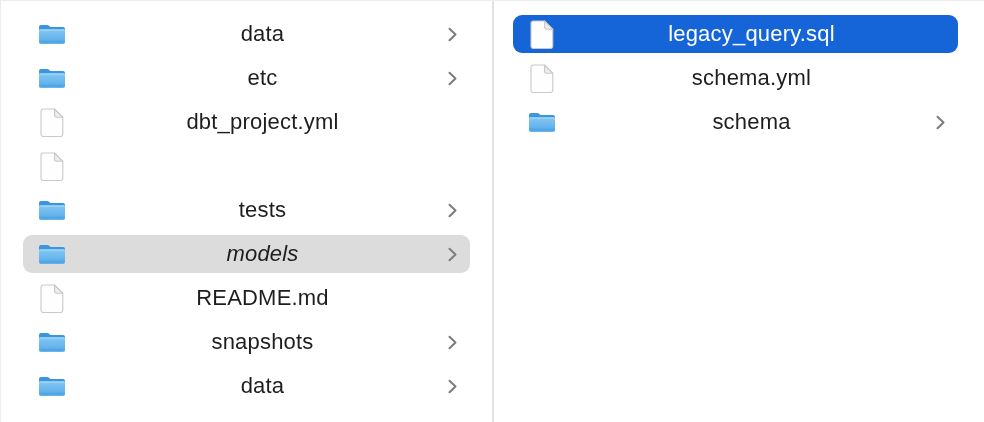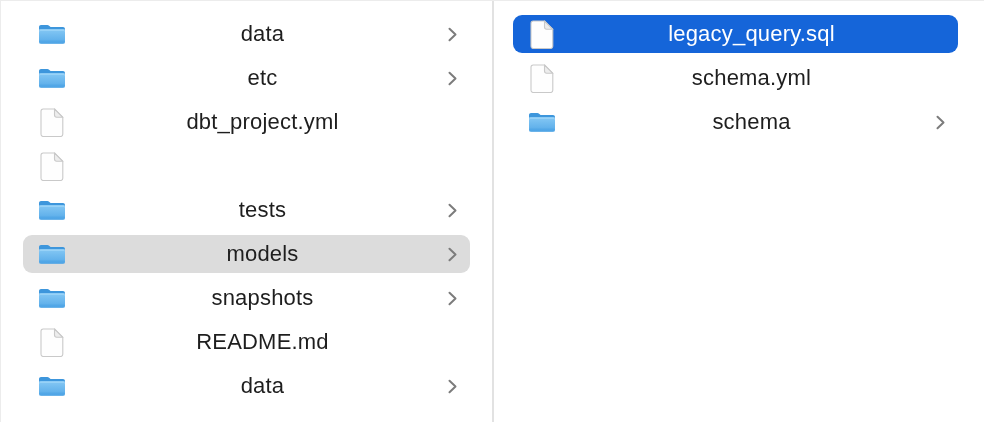--- a/index.html
+++ b/index.html
@@ -35,21 +35,21 @@
     margin: 3px 22px;
     display: flex;
     align-items: center;
     border-radius: 9px;
     padding: 0 12px 0 15px;
     flex: 0 0 auto;
     text-align: center;
   }
   .column-right .row { margin: 3px 26px 3px 19px; }
   .row.selected-active { background: var(--sel-blue, #1565D9); }
-  .row.selected-inactive { background: var(--sel-gray, #DCDCDC); }
+  .row.selected-inactive { background: var(--sel-gray, #DCDCDC); font-style: italic; }
   .icon {
     width: 28px; height: 29px;
     display: flex;
     align-items: center;
     justify-content: center;
     flex: 0 0 auto;
   }
   .label {
     margin-left: 12px;
     flex: 1;
@@ -184,49 +184,49 @@
         </span>
     <span class="label">models</span>
     <span class="chevron">
       <svg width="11" height="17" viewBox="0 0 11 17">
         <polyline points="2.5,2.8 8.5,8.5 2.5,14.2" fill="none" stroke="currentColor" stroke-width="2" stroke-linecap="round" stroke-linejoin="round"></polyline>
       </svg>
     </span>
   </div>
       <div class="row">
     <span class="icon">
+          <svg width="24" height="29" viewBox="0 0 24 29">
+    <path d="M3.2 1 h11.3 l8.3 8.3 v17 c0 1.2 -1 2.2 -2.2 2.2 H3.2 c-1.2 0 -2.2 -1 -2.2 -2.2 V3.2 C1 2 2 1 3.2 1 Z" fill="#FEFEFE" stroke="#C9C9C9" stroke-width="1.1"></path>
+    <path d="M14.5 1 v6.1 c0 1.2 1 2.2 2.2 2.2 h6.1 Z" fill="#EDEDED" stroke="#C9C9C9" stroke-width="1.1" stroke-linejoin="round"></path>
+  </svg>
+        </span>
+    <span class="label">README.md</span>
+    <span class="chevron hidden">
+      <svg width="11" height="17" viewBox="0 0 11 17">
+        <polyline points="2.5,2.8 8.5,8.5 2.5,14.2" fill="none" stroke="currentColor" stroke-width="2" stroke-linecap="round" stroke-linejoin="round"></polyline>
+      </svg>
+    </span>
+  </div>
+      <div class="row">
+    <span class="icon">
           <svg width="28" height="24" viewBox="0 0 28 24">
     <defs>
       <linearGradient id="folder-grad" x1="0" y1="0" x2="0" y2="1">
         <stop offset="0" stop-color="#85C8F4"></stop>
         <stop offset="1" stop-color="#55A9E8"></stop>
       </linearGradient>
     </defs>
     <path d="M1 9 V5 C1 3.9 1.9 3 3 3 h6.4 c0.5 0 1 0.2 1.4 0.55 L12.6 5.1 H25 c1.1 0 2 0.9 2 2 V9 Z" fill="#3D96DC"></path>
     <rect x="1" y="7.2" width="26" height="14.6" rx="2.3" fill="url(#folder-grad)"></rect>
     <rect x="1" y="7.2" width="26" height="1.7" rx="0.85" fill="#9AD3F7" opacity="0.9"></rect>
     <rect x="1" y="18.6" width="26" height="3.2" rx="1.6" fill="#479FE3" opacity="0.5"></rect>
   </svg>
         </span>
     <span class="label">snapshots</span>
     <span class="chevron">
-      <svg width="11" height="17" viewBox="0 0 11 17">
-        <polyline points="2.5,2.8 8.5,8.5 2.5,14.2" fill="none" stroke="currentColor" stroke-width="2" stroke-linecap="round" stroke-linejoin="round"></polyline>
-      </svg>
-    </span>
-  </div>
-      <div class="row">
-    <span class="icon">
-          <svg width="24" height="29" viewBox="0 0 24 29">
-    <path d="M3.2 1 h11.3 l8.3 8.3 v17 c0 1.2 -1 2.2 -2.2 2.2 H3.2 c-1.2 0 -2.2 -1 -2.2 -2.2 V3.2 C1 2 2 1 3.2 1 Z" fill="#FEFEFE" stroke="#C9C9C9" stroke-width="1.1"></path>
-    <path d="M14.5 1 v6.1 c0 1.2 1 2.2 2.2 2.2 h6.1 Z" fill="#EDEDED" stroke="#C9C9C9" stroke-width="1.1" stroke-linejoin="round"></path>
-  </svg>
-        </span>
-    <span class="label">README.md</span>
-    <span class="chevron hidden">
       <svg width="11" height="17" viewBox="0 0 11 17">
         <polyline points="2.5,2.8 8.5,8.5 2.5,14.2" fill="none" stroke="currentColor" stroke-width="2" stroke-linecap="round" stroke-linejoin="round"></polyline>
       </svg>
     </span>
   </div>
       <div class="row">
     <span class="icon">
           <svg width="28" height="24" viewBox="0 0 28 24">
     <defs>
       <linearGradient id="folder-grad" x1="0" y1="0" x2="0" y2="1">

